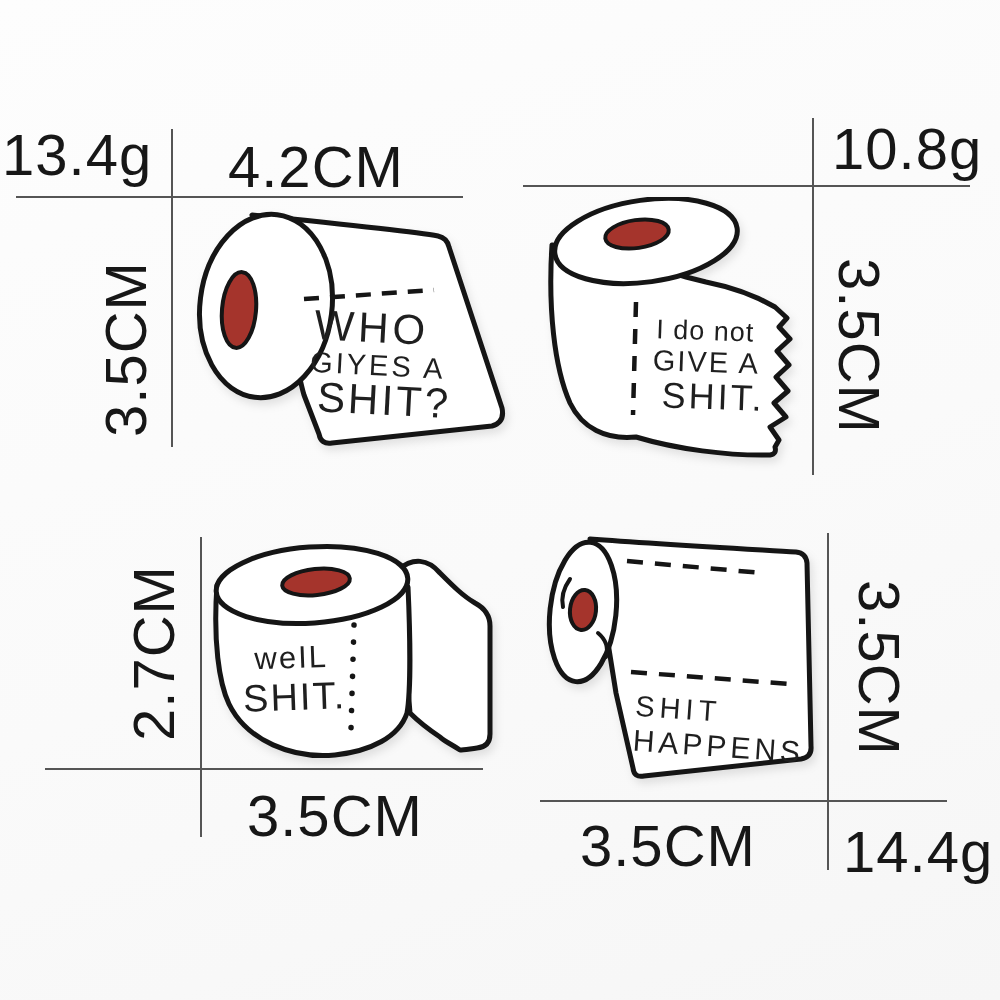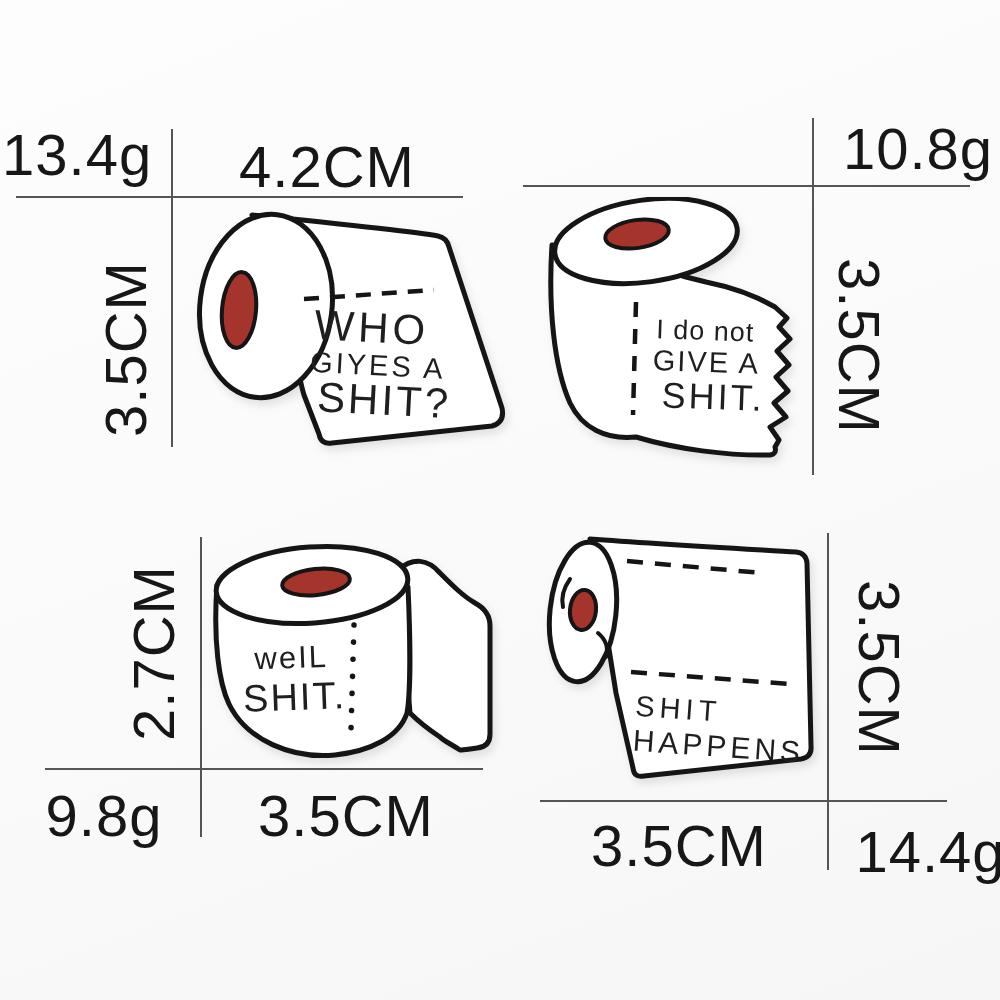--- a/index.html
+++ b/index.html
@@ -14,21 +14,20 @@
     overflow:hidden;
   }
   .dim-line{position:absolute;background:#555;}
   .dim-line.h{height:2px;}
   .dim-line.v{width:2px;}
   .lbl{
     position:absolute;
     color:#171717;
     font-size:58px;
     line-height:1;
-    text-align:center;
     white-space:nowrap;
     letter-spacing:1px;
   }
   .vlbl{
     position:absolute;
     color:#171717;
     font-size:58px;
     line-height:1;
     white-space:nowrap;
     letter-spacing:1px;
@@ -60,21 +59,20 @@
   <div class="dim-line h" style="left:540px;top:800px;width:407px;"></div>
 
   <div class="lbl" style="left:2px;top:126px;width:150px;">13.4g</div>
   <div class="lbl" style="left:228px;top:138px;width:198px;">4.2CM</div>
   <div class="vlbl rot-ccw" style="left:126px;top:349px;">3.5CM</div>
 
   <div class="lbl" style="left:832px;top:120px;width:172px;">10.8g</div>
   <div class="vlbl rot-cw" style="left:859px;top:346px;">3.5CM</div>
 
   <div class="vlbl rot-ccw" style="left:154px;top:653px;">2.7CM</div>
-  <div class="lbl" style="left:28px;top:787px;width:152px;">9.8g</div>
   <div class="lbl" style="left:247px;top:787px;width:198px;">3.5CM</div>
 
   <div class="vlbl rot-cw" style="left:879px;top:668px;">3.5CM</div>
   <div class="lbl" style="left:580px;top:817px;width:198px;">3.5CM</div>
   <div class="lbl" style="left:843px;top:823px;width:175px;">14.4g</div>
 
   <div class="pin" style="left:192px;top:203px;width:320px;height:282px;">
     <svg viewBox="0 0 320 282">
       <g stroke="#151515" stroke-width="5" fill="#ffffff" stroke-linejoin="round" stroke-linecap="round">
         <path d="M 60 12 C 140 20 220 28 246 33 Q 255 35 257 44 L 310 205 Q 313 219 300 223 L 140 240 Q 129 242 127 231 L 112 192 C 100 150 90 60 60 12 Z"></path>

